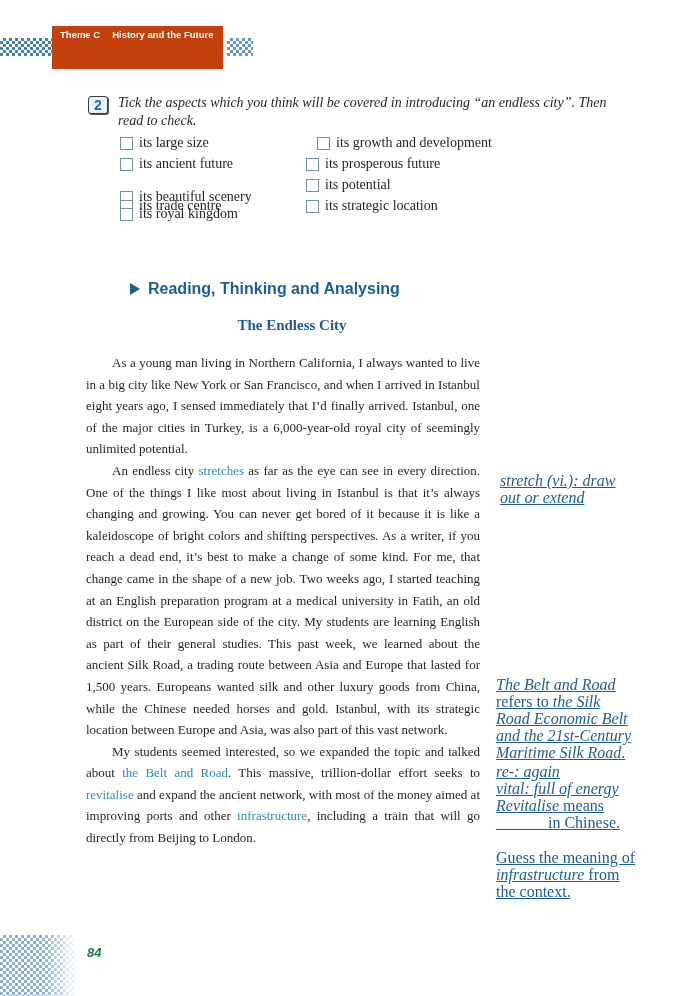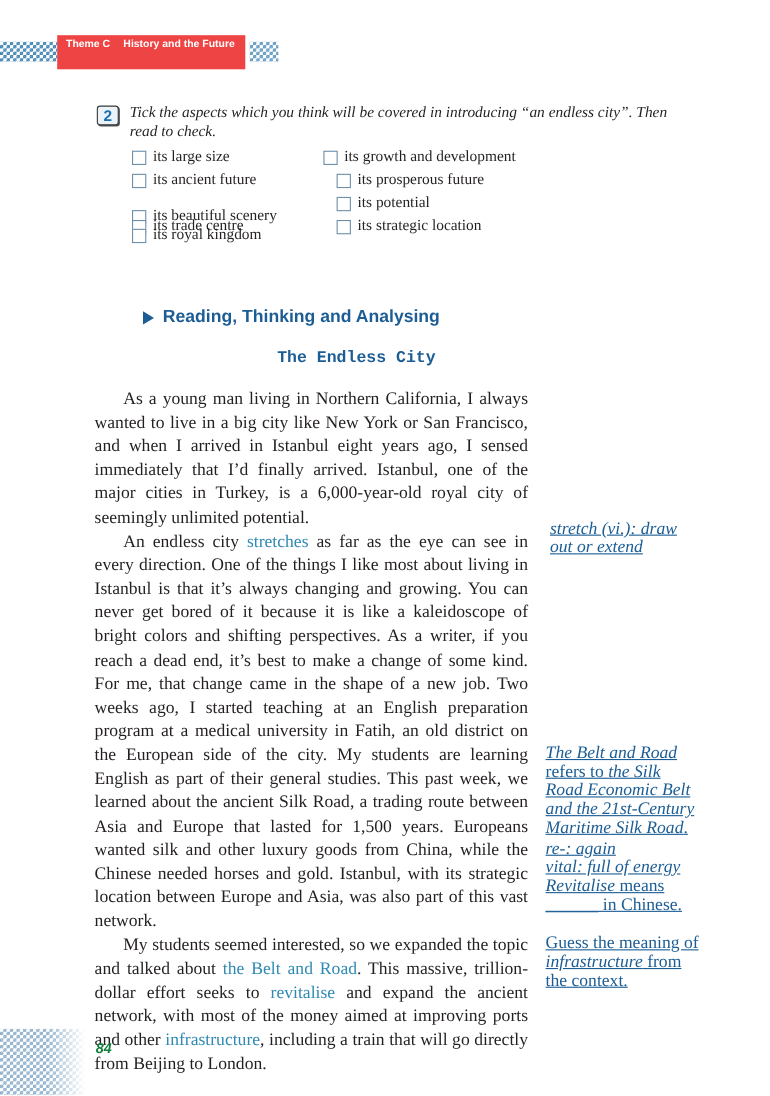--- a/index.html
+++ b/index.html
@@ -5,35 +5,35 @@
     html, body { margin: 0; padding: 0; background: #ffffff; }
     body { width: 700px; height: 996px; position: relative; overflow: hidden; font-family: "Liberation Serif", serif; color: #231f20; }
 
     .header-band { position: absolute; top: 38px; left: 0; height: 18px; display: flex; align-items: center; }
     .checker { height: 18px; background-image:
         linear-gradient(45deg, #1f6fa8 25%, transparent 25%, transparent 75%, #1f6fa8 75%),
         linear-gradient(45deg, #1f6fa8 25%, transparent 25%, transparent 75%, #1f6fa8 75%);
       background-size: 6px 6px; background-position: 0 0, 3px 3px; opacity: 0.85; }
     .checker.left { width: 52px; }
     .checker.right { width: 26px; margin-left: 4px; opacity: 0.7; }
-    .theme-label { background: #ef4444; color: #fff; font-family: "Liberation Sans", sans-serif; font-weight: bold; font-size: 9.5px; height: 31px; line-height: 18px; padding: 0 10px 0 8px; white-space: nowrap; }
+    .theme-label { background: #c2410c; color: #fff; font-family: "Liberation Sans", sans-serif; font-weight: bold; font-size: 9.5px; height: 31px; line-height: 18px; padding: 0 10px 12px 8px; white-space: nowrap; }
     .theme-label span + span { margin-left: 12px; }
 
     .task { position: absolute; left: 88px; top: 94px; width: 540px; }
     .task-num { position: absolute; left: 0; top: 2px; width: 18px; height: 16px; border: 1.5px solid #3a3a3a; border-radius: 3px; background: #eaf3fa; color: #1b6fae; font-family: "Liberation Sans", sans-serif; font-weight: bold; font-size: 14px; line-height: 16px; text-align: center; box-shadow: 1px 1px 0 #555; }
     .task-instr { position: absolute; left: 30px; top: 0; width: 505px; font-style: italic; font-size: 14px; line-height: 18px; }
     .opts { position: absolute; left: 32px; top: 40px; width: 420px; }
     .opt { position: absolute; font-size: 14px; line-height: 18px; white-space: nowrap; display: flex; align-items: center; }
     .box { display: inline-block; width: 11px; height: 11px; border: 1px solid #6d8fa8; margin-right: 6px; background: #fff; }
 
     .section-head { position: absolute; left: 86px; top: 280px; font-family: "Liberation Sans", sans-serif; font-weight: bold; font-size: 16px; color: #1b5d94; display: flex; align-items: center; padding-left: 44px; }
     .tri { width: 0; height: 0; border-top: 6px solid transparent; border-bottom: 6px solid transparent; border-left: 10px solid #1b5d94; margin-right: 8px; }
-    .article-title { position: absolute; left: 0; width: 584px; top: 317px; text-align: center; font-family: Liberation Mono, monospace; font-weight: bold; font-size: 15px; color: #1b5d94; padding-left: 32px; }
+    .article-title { position: absolute; left: 0; width: 584px; top: 317px; text-align: center; font-family: Liberation Serif, serif; font-weight: bold; font-size: 15px; color: #1b5d94; }
 
-    .body-text { position: absolute; left: 86px; top: 352px; width: 394px; font-size: 16px; line-height: 21.6px; text-align: justify; }
+    .body-text { position: absolute; left: 86px; top: 352px; width: 394px; font-size: 13px; line-height: 21.6px; text-align: justify; }
     .body-text p { margin: 0; text-indent: 26px; }
     .kw { color: #2f8ab3; }
 
     .note { position: absolute; left: 496px; width: 140px; font-size: 16px; line-height: 17px; color: #1b5d94; text-decoration: underline; }
     .note i { font-style: italic; }
 
     .footer-checker { position: absolute; left: 0; top: 935px; width: 78px; height: 61px; background-image:
         linear-gradient(45deg, #8fb0cc 25%, transparent 25%, transparent 75%, #8fb0cc 75%),
         linear-gradient(45deg, #8fb0cc 25%, transparent 25%, transparent 75%, #8fb0cc 75%);
       background-size: 6px 6px; background-position: 0 0, 3px 3px;
@@ -68,21 +68,21 @@
         <span>its beautiful scenery</span>
       </div>
     <div class="opt" style="left:0;top:63px;">
         <span class="box"></span>
         <span>its trade centre</span>
       </div>
     <div class="opt" style="left:0;top:71px;">
         <span class="box"></span>
         <span>its royal kingdom</span>
       </div>
-    <div class="opt" style="left:174px;top:0;">
+    <div class="opt" style="left:197px;top:0;">
         <span class="box"></span>
         <span>its growth and development</span>
       </div>
     <div class="opt" style="left:186px;top:21px;">
         <span class="box"></span>
         <span>its prosperous future</span>
       </div>
     <div class="opt" style="left:186px;top:42px;">
         <span class="box"></span>
         <span>its potential</span>

